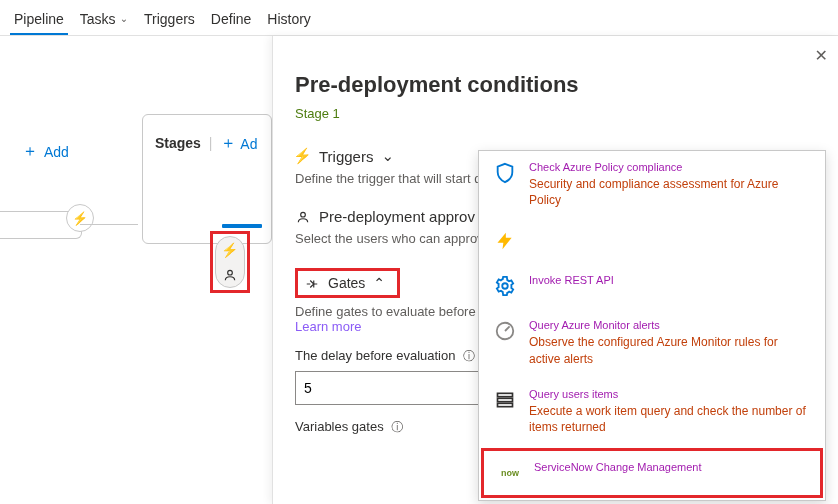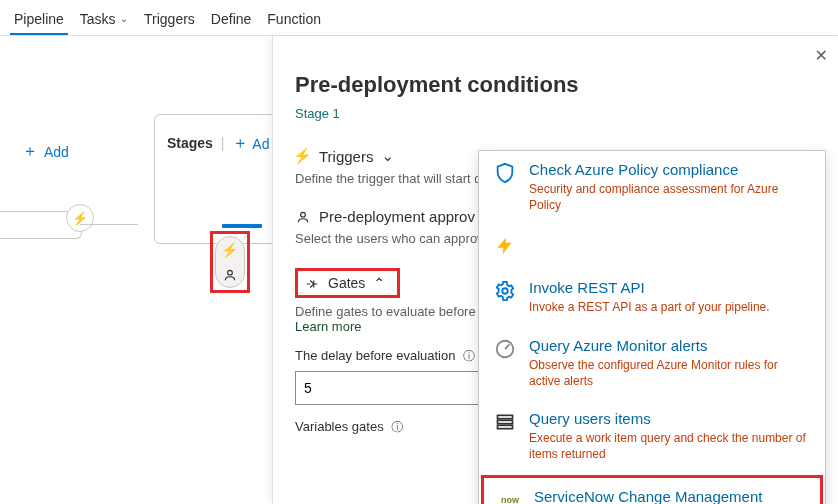--- a/index.html
+++ b/index.html
@@ -60,21 +60,21 @@
     left: 66px; top: 168px;
     width:28px;height:28px;
     border:1px solid #c8c8c8;
     border-radius:50%;
     background:#fff;
     display:flex;align-items:center;justify-content:center;
     font-size:13px;color:#323130;
   }
   .stage-card {
     position:absolute;
-    left:154px; top:78px;
+    left:142px; top:78px;
     width:130px; height:130px;
     border:1px solid #c8c8c8;
     border-radius:6px;
     background:#fff;
     padding:18px 12px;
   }
   .stage-card .hdr { font-weight:600; font-size:14px; display:inline;}
   .stage-card .divider{color:#c8c8c8; margin:0 4px;}
   .stage-card .add2{color:#0078d4; font-size:14px; display:inline-flex;align-items:center;gap:4px;}
   .stage-connector{
@@ -110,31 +110,31 @@
   .panel {
     position:absolute;
     left:272px; top:36px;
     right:0; bottom:0;
     background:#fff;
     border-left:1px solid #e1e1e1;
     padding:36px 22px 10px 22px;
     box-shadow:-3px 0 8px rgba(0,0,0,.06);
   }
   .panel h2{font-size:22px;font-weight:700;margin-bottom:8px;}
-  .panel .sub{font-size:13px;color:#0f766e;margin-bottom:26px;}
+  .panel .sub{font-size:13px;color:#4d7c0f;margin-bottom:26px;}
   .section{margin-bottom:22px;}
   .section-h{display:flex;align-items:center;gap:8px;font-size:15px;color:#323130;margin-bottom:6px;}
   .section-h .ico{width:16px;display:inline-flex;justify-content:center;}
   .section-desc{font-size:13px;color:#605e5c;}
   .gates-hl{
     display:inline-flex;align-items:flex-end;gap:8px;
     border:3px solid #e3272b;
     padding:4px 12px 4px 6px;
   }
-  .link{color:#14532d;cursor:pointer;}
+  .link{color:#8b5cf6;cursor:pointer;}
   .field-label{font-size:13px;color:#323130;margin:14px 0 6px;}
   .info{color:#605e5c;font-size:12px;margin-left:4px;}
   .input-box{
     width:198px;height:34px;
     border:1px solid #8a8886;
     padding:0 8px;font-size:14px;
     background:#fff;
   }
   
   .popover{
@@ -149,21 +149,21 @@
   .pop-item{
     display:flex;gap:12px;
     padding:10px 14px;
     border-bottom:1px solid transparent;
     cursor:pointer;
   }
   .pop-ico{
     width:24px;height:24px;flex:0 0 24px;
     display:flex;align-items:center;justify-content:center;
   }
-  .pop-txt .t{font-size:15px;color:#0369a1;margin-bottom:3px;}
+  .pop-txt .t{font-size:11px;color:#a21caf;margin-bottom:3px;}
   .pop-txt .d{font-size:12px;color:#c2410c;line-height:1.35;}
   .pop-item.servicenow{border:3px solid #e3272b;margin:2px;}
   
   .bottom-add{
     position:absolute;
     right:12px; bottom:6px;
     border:3px solid #e3272b;
     padding:3px 8px;
     display:flex;align-items:center;gap:6px;
     color:#0078d4;font-size:14px;
@@ -179,21 +179,21 @@
 <body>
 
 <div class="tabbar">
   <div class="tab active">Pipeline</div>
   <div class="tab">
     <span>Tasks</span>
     <span class="chev">⌄</span>
   </div>
   <div class="tab">Triggers</div>
   <div class="tab">Define</div>
-  <div class="tab">Function</div>
+  <div class="tab">History</div>
 </div>
 
 <div class="canvas">
   <div class="add-btn">
     <span class="plus">＋</span>
     <span>Add</span>
   </div>
   <div class="artifact-box"></div>
   <div class="bolt-badge">
     <span>⚡</span>
@@ -304,21 +304,20 @@
     </div>
     <div class="pop-item">
       <div class="pop-ico">
         <svg width="22" height="22" viewBox="0 0 24 24" fill="none" stroke="#0078d4" stroke-width="2">
           <circle cx="12" cy="12" r="3"></circle>
           <path d="M19 12a7 7 0 0 0-.1-1.2l2-1.6-2-3.4-2.4 1a7 7 0 0 0-2-1.2L14 2h-4l-.5 2.6a7 7 0 0 0-2 1.2l-2.4-1-2 3.4 2 1.6A7 7 0 0 0 5 12c0 .4 0 .8.1 1.2l-2 1.6 2 3.4 2.4-1a7 7 0 0 0 2 1.2L10 22h4l.5-2.6a7 7 0 0 0 2-1.2l2.4 1 2-3.4-2-1.6c.1-.4.1-.8.1-1.2z"></path>
         </svg>
       </div>
       <div class="pop-txt">
         <div class="t">Invoke REST API</div>
-        <div class="d">Invoke a REST API as a part of your pipeline.</div>
       </div>
     </div>
     <div class="pop-item">
       <div class="pop-ico">
         <svg width="22" height="22" viewBox="0 0 24 24" fill="none" stroke="#8a8886" stroke-width="2">
           <circle cx="12" cy="12" r="9"></circle>
           <path d="M12 12l5-5"></path>
         </svg>
       </div>
       <div class="pop-txt">

